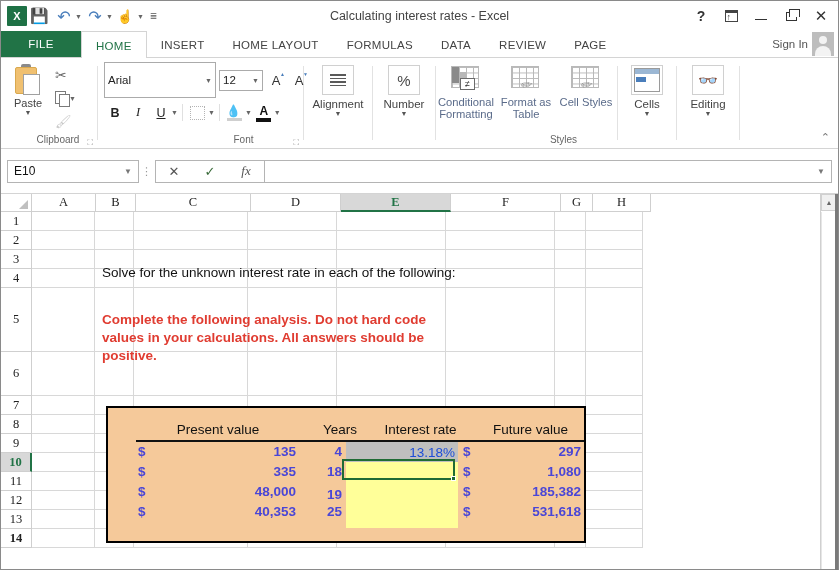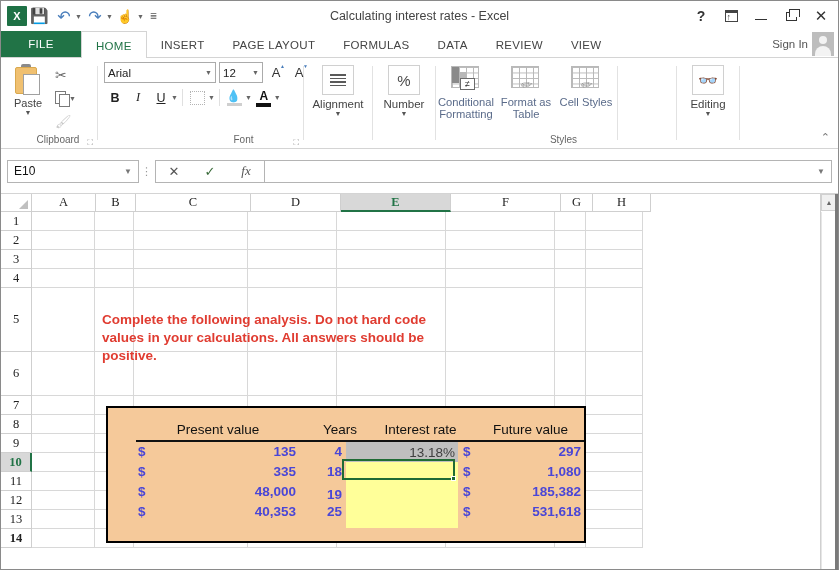--- a/index.html
+++ b/index.html
@@ -169,21 +169,21 @@
     content: ""; position: absolute; left: 4px; top: 3px; width: 9px; height: 11px;
     border: 1.2px solid #7a7a7a; background: #fff;
   }
   .brush-ic { font-size: 13px; color: #c8c8c8; }
 
   
   .grp-font { width: 205px; }
   .font-rows { display: flex; flex-direction: column; padding-left: 6px; gap: 4px; }
   .font-row1 { display: flex; align-items: center; gap: 3px; }
   .font-name-box {
-    width: 112px; height: 21px; border: 1px solid #ababab; background: #fff;
+    width: 112px; height: 36px; border: 1px solid #ababab; background: #fff;
     display: flex; align-items: center; padding: 0 3px;
     font-size: 11.5px; color: #222;
   }
   .font-size-box {
     width: 44px; height: 21px; border: 1px solid #ababab; background: #fff;
     display: flex; align-items: center; padding: 0 3px;
     font-size: 11.5px; color: #222;
   }
   .box-caret { margin-left: auto; font-size: 7px; color: #666; }
   .grow-a, .shrink-a {
@@ -383,21 +383,21 @@
   .tb-num {
     position: absolute; font-size: 13.5px; color: #4a46d6; font-weight: bold;
     text-align: right;
   }
   .tb-dollar {
     position: absolute; font-size: 13.5px; color: #4a46d6; font-weight: bold;
   }
   .cell-grey {
     position: absolute; background: #bfbfbf;
     display: flex; align-items: center; justify-content: flex-end;
-    padding-right: 3px; font-size: 13.5px; color: #404040;
+    padding-right: 3px; font-size: 13.5px; color: #1d4ed8;
   }
   .cell-yellow { position: absolute; background: #ffff99; }
   .sel-outline {
     position: absolute; border: 2px solid #1f6b35; background: transparent;
   }
   .sel-handle {
     position: absolute; width: 5px; height: 5px; background: #1f6b35;
     border: 1px solid #fff;
   }
 
@@ -451,25 +451,25 @@
           <div class="restore-icon"></div>
         </div>
       <div class="win-btn close">✕</div>
     </div>
   </div>
 
   <div class="tabstrip">
     <div class="tab-file">FILE</div>
     <div class="tab active">HOME</div>
     <div class="tab">INSERT</div>
-    <div class="tab">PAGE LAYOUT</div>
+    <div class="tab">HOME LAYOUT</div>
     <div class="tab">FORMULAS</div>
     <div class="tab">DATA</div>
     <div class="tab">REVIEW</div>
-    <div class="tab">VIEW</div>
+    <div class="tab">PAGE</div>
     <div class="signin">
       <span>Sign In</span>
       <div class="avatar"></div>
     </div>
   </div>
 
   <div class="ribbon">
 
     <div class="grp grp-clip">
       <div class="grp-body">
@@ -603,20 +603,32 @@
           <div class="style-lbl">Cell Styles</div>
         </div>
       </div>
       <div class="grp-label">
         <span style="padding-left:74px">Styles</span>
       </div>
     </div>
     <div class="grp-sep"></div>
 
     <div class="grp grp-cells">
+      <div class="grp-body">
+        <div class="big-btn">
+          <div class="big-sq">
+            <div class="cells-ic">
+                <div class="hdr"></div>
+                <div class="row2"></div>
+              </div>
+          </div>
+          <div class="big-lbl">Cells</div>
+          <div class="sm-caret">▼</div>
+        </div>
+      </div>
       <div class="grp-label"></div>
     </div>
     <div class="grp-sep"></div>
 
     <div class="grp grp-edit">
       <div class="grp-body">
         <div class="big-btn">
           <div class="big-sq">
               <span class="binocs">👓</span>
             </div>
@@ -813,20 +825,21 @@
           <div class="cell" style="width: 114px; height: 19px;"></div>
           <div class="cell" style="width: 89px; height: 19px;"></div>
           <div class="cell" style="width: 109px; height: 19px;"></div>
           <div class="cell" style="width: 109px; height: 19px;"></div>
           <div class="cell" style="width: 31px; height: 19px;"></div>
           <div class="cell" style="width: 57px; height: 19px;"></div>
         </div>
       </div>
     <div class="blank-right"></div>
 
+    <div class="ov txt-solve" style="left:101px; top:71px;">Solve for the unknown interest rate in each of the following:</div>
 
     <div class="ov txt-red" style="left:101px; top:117px; width:400px;">
       <div>Complete the following analysis. Do not hard code</div>
       <div>values in your calculations. All answers should be</div>
       <div>positive.</div>
     </div>
 
     <div class="table-box" style="left:105px; top:212px; width:480px; height:137px;">
 
       <div class="tb-hdr" style="left:30px; top:14px; width:160px;">Present value</div>

